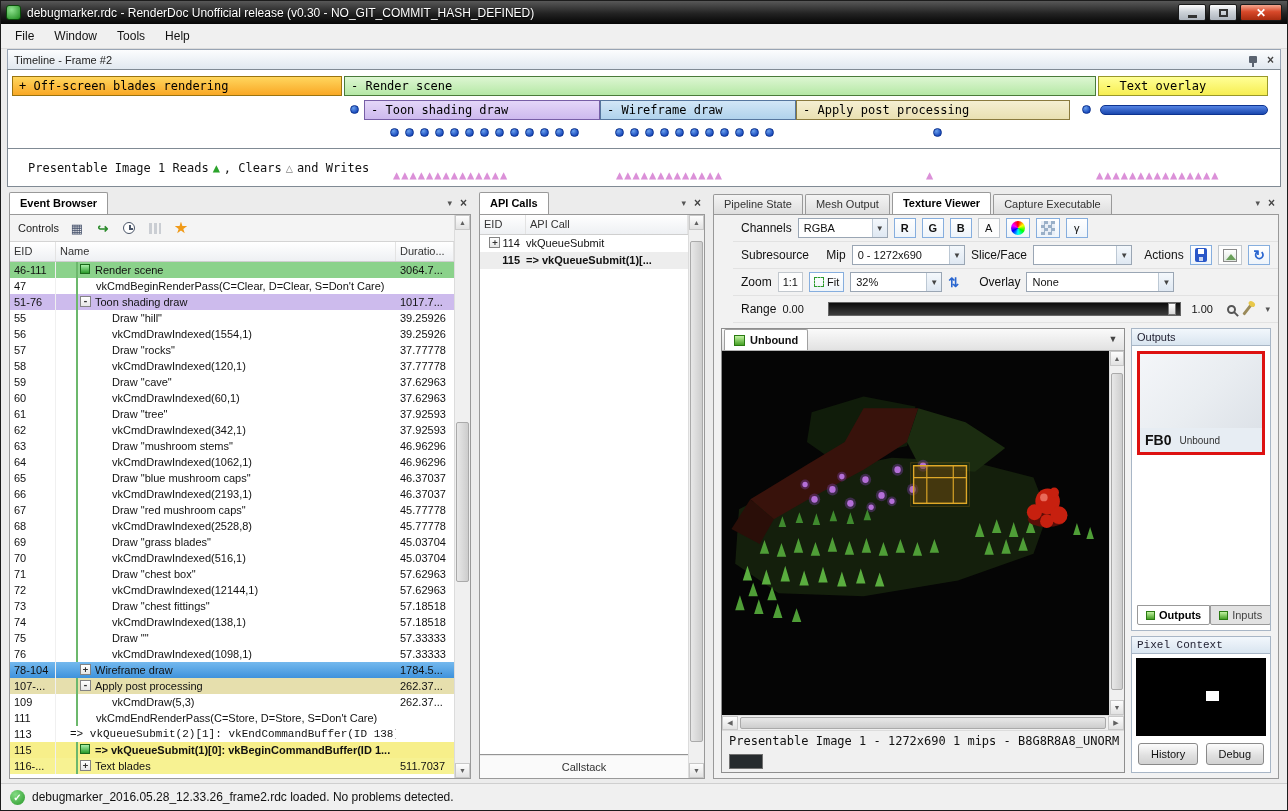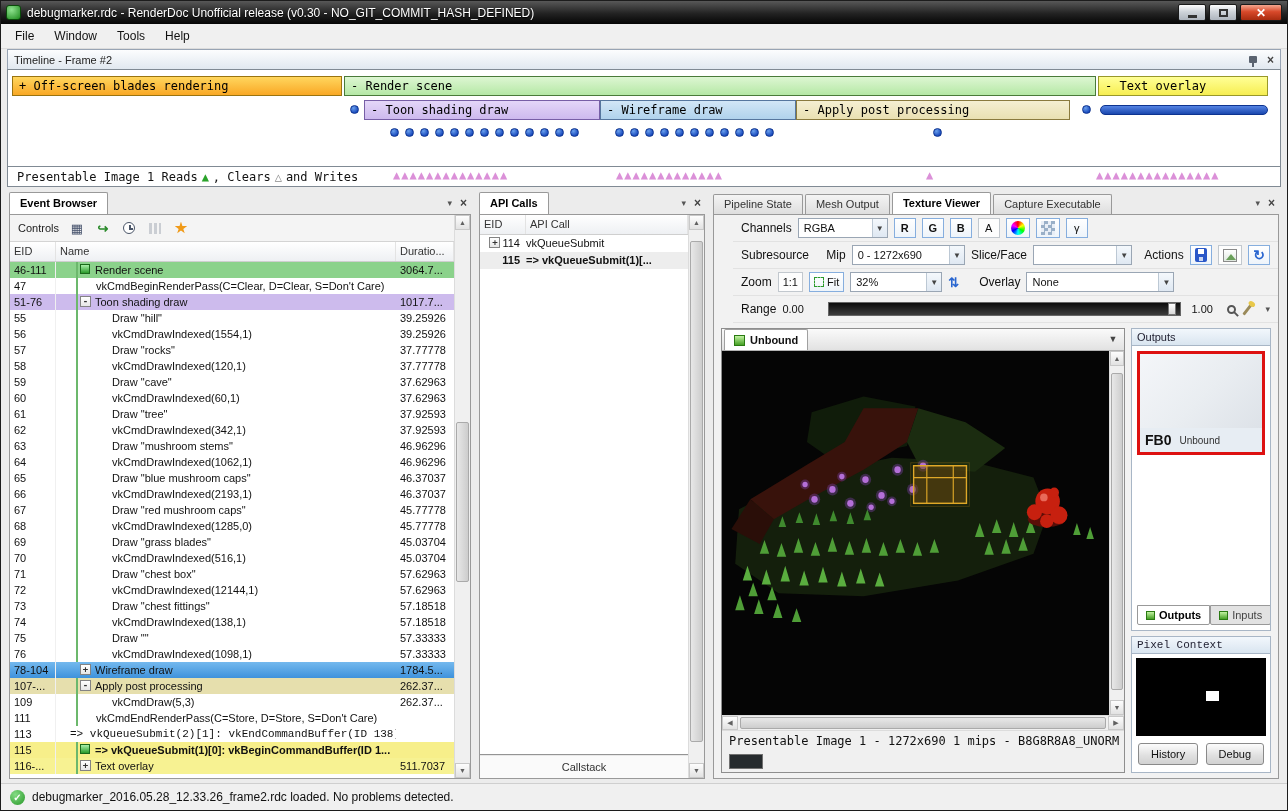--- a/index.html
+++ b/index.html
@@ -33,21 +33,21 @@
   .bar-render { left: 336px; width: 752px; background: linear-gradient(#ddf6d2, #b5e8a6); border-color: #4a7a3a; }
   .bar-textoverlay { left: 1090px; width: 170px; background: linear-gradient(#ffff96, #f6ee52); border-color: #98982a; }
   .tl-bar.sub { top: 30px; }
   .bar-toon { left: 356px; width: 236px; background: linear-gradient(#e4d6f8, #cdb9ee); border-color: #775ea6; }
   .bar-wire { left: 592px; width: 196px; background: linear-gradient(#d2e6f6, #b0d2ec); border-color: #56769e; }
   .bar-post { left: 788px; width: 274px; background: linear-gradient(#f5efd2, #e9e0b2); border-color: #8a7a3e; }
   .dot { width: 9px; height: 9px; border-radius: 50%; background: radial-gradient(circle at 35% 30%, #6aa0ec, #1b4cbe 70%); border: 1px solid #0d3390; flex: 0 0 9px; }
   .dot.single { position: absolute; }
   .dot-row { position: absolute; display: flex; gap: 6px; }
   .pill { position: absolute; height: 10px; border-radius: 5px; background: linear-gradient(#5584e4, #1a47ae); border: 1px solid #0d3390; }
-  .tl-markers { position: absolute; left: 0; right: 0; bottom: 0; height: 20px; border-top: 1px solid #808a94; background: #fff; display: flex; align-items: center; padding-left: 9px; font: 12px "DejaVu Sans Mono", monospace; }
+  .tl-markers { position: absolute; left: 0; right: 0; bottom: 0; height: 38px; border-top: 1px solid #808a94; background: #fff; display: flex; align-items: center; padding-left: 20px; font: 12px "DejaVu Sans Mono", monospace; }
   .tri { font-size: 12px; line-height: 1; color: #db90d8; margin-right: 1px; font-style: normal; }
   .tri.green { color: #2ba32b; margin: 0 4px; }
   .tri.clear { color: #8a8a8a; margin: 0 4px; }
   .tri-group { position: absolute; bottom: 5px; display: flex; }
 
   
   .main { flex: 1; display: flex; gap: 8px; padding: 5px 8px 4px 8px; background: #ececec; overflow: hidden; }
   .panel { display: flex; flex-direction: column; overflow: hidden; }
   .p-eb { width: 462px; flex: 0 0 462px; }
   .p-api { width: 226px; flex: 0 0 226px; }
@@ -418,21 +418,21 @@
             <span class="c c-name"><span>vkCmdDrawIndexed(2193,1)</span></span>
             <span class="c c-dur">46.37037</span>
           </div>
             <div class="erow ind3">
             <span class="c c-eid">67</span>
             <span class="c c-name"><span>Draw "red mushroom caps"</span></span>
             <span class="c c-dur">45.77778</span>
           </div>
             <div class="erow ind3">
             <span class="c c-eid">68</span>
-            <span class="c c-name"><span>vkCmdDrawIndexed(1285,0)</span></span>
+            <span class="c c-name"><span>vkCmdDrawIndexed(2528,8)</span></span>
             <span class="c c-dur">45.77778</span>
           </div>
             <div class="erow ind3">
             <span class="c c-eid">69</span>
             <span class="c c-name"><span>Draw "grass blades"</span></span>
             <span class="c c-dur">45.03704</span>
           </div>
             <div class="erow ind3">
             <span class="c c-eid">70</span>
             <span class="c c-name"><span>vkCmdDrawIndexed(516,1)</span></span>
@@ -493,21 +493,21 @@
             <span class="c c-name"><span>=&gt; vkQueueSubmit(2)[1]: vkEndCommandBuffer(ID 138)</span></span>
             <span class="c c-dur"></span>
           </div>
             <div class="erow row-yellow icon-green bold ind2">
             <span class="c c-eid">115</span>
             <span class="c c-name"><span class="row-icon"></span><span>=&gt; vkQueueSubmit(1)[0]: vkBeginCommandBuffer(ID 1...</span></span>
             <span class="c c-dur"></span>
           </div>
             <div class="erow row-yellow2 ind2">
             <span class="c c-eid">116-...</span>
-            <span class="c c-name"><span class="exp">+</span><span>Text overlay</span></span>
+            <span class="c c-name"><span class="exp">+</span><span>Text blades</span></span>
             <span class="c c-dur">511.7037</span>
           </div>
         </div>
         <div class="vscroll">
           <span class="arr">▲</span>
           <span class="track">
               <span class="thumb" style="top:36%;height:30%"></span>
             </span>
           <span class="arr">▼</span>
         </div>

